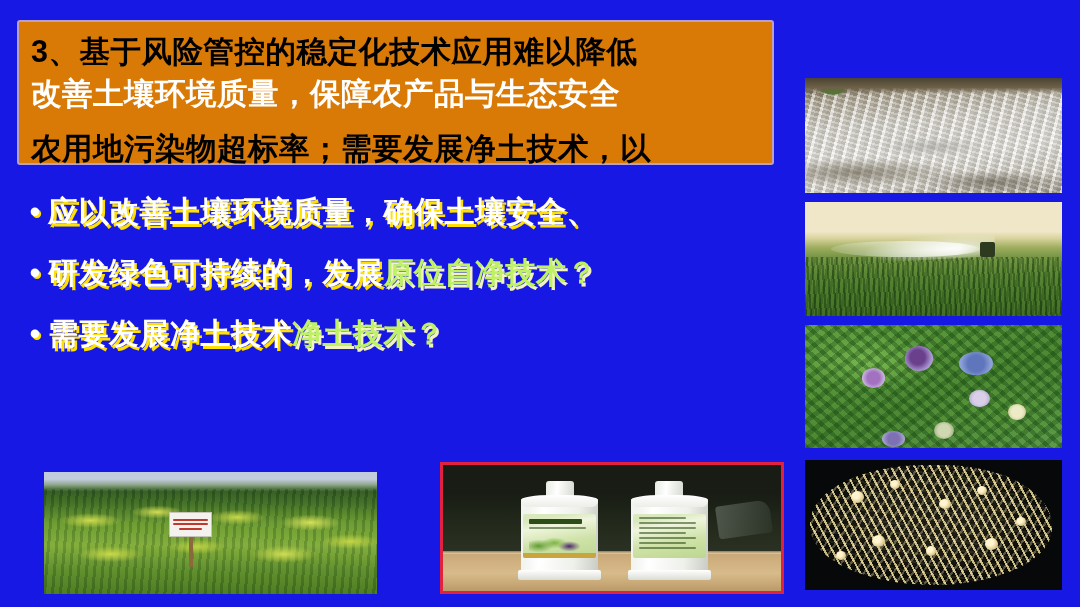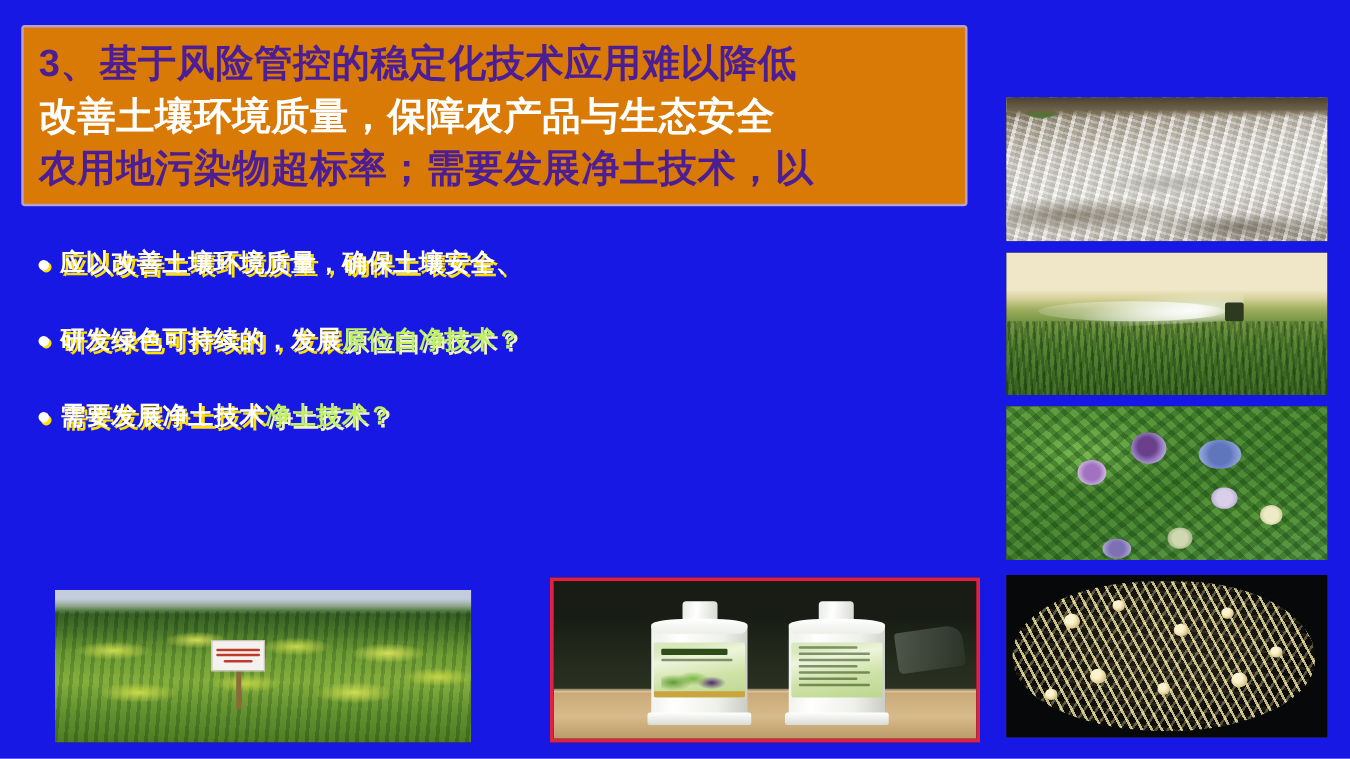--- a/index.html
+++ b/index.html
@@ -29,21 +29,21 @@
     flex-direction: column;
     justify-content: center;
   }
   .title-line {
     font-size: 30.5px;
     font-weight: bold;
     line-height: 42px;
     letter-spacing: 0.5px;
     white-space: nowrap;
   }
-  .t-yellow { color: #4c1d95; }
+  .t-yellow { color: #000000; margin-top: 13px; }
   .t-white  { color: #ffffff; }
 
   
   #bullets {
     position: absolute;
     left: 22px; top: 188px;
     width: 760px;
   }
   .bullet-row {
     display: flex;
@@ -54,21 +54,21 @@
     color: #ffffff;
     font-size: 31px;
     line-height: 47px;
     width: 26px;
     flex: 0 0 26px;
     text-align: center;
     text-shadow: 2px 2px 0 #ffe000;
   }
   .bullet-body {
     flex: 1 1 auto;
-    font-size: 20px;
+    font-size: 30px;
     font-weight: bold;
     line-height: 47px;
     letter-spacing: 0.5px;
   }
   .bl-white  { color: #ffffff; text-shadow: 2.5px 2.5px 0 #ffe000; }
   .bl-yellow { color: #bef264; text-shadow: 2.5px 2.5px 0 #f2f2c0; }
 
   #bullet-2 { margin-top: 12px; }
   #bullet-3 { margin-top: 12px; }
 

